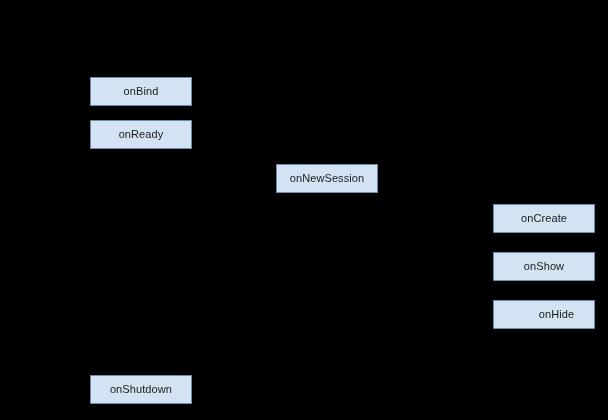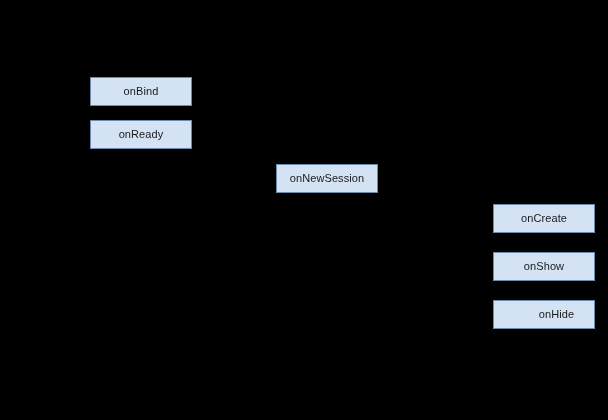--- a/index.html
+++ b/index.html
@@ -65,15 +65,18 @@
   </div>
 
   <div class="msg-box" style="left:493px; top:252px; width:102px; height:29px;">
     <span class="msg-label">onShow</span>
   </div>
 
   <div class="msg-box" style="left:493px; top:300px; width:102px; height:29px;padding-left:25px;">
     <span class="msg-label">onHide</span>
   </div>
 
+  <div class="msg-box" style="left:90px; top:375px; width:102px; height:29px;">
+    <span class="msg-label">onShutdown</span>
+  </div>
 
 
 </div>
 
 </body></html>

